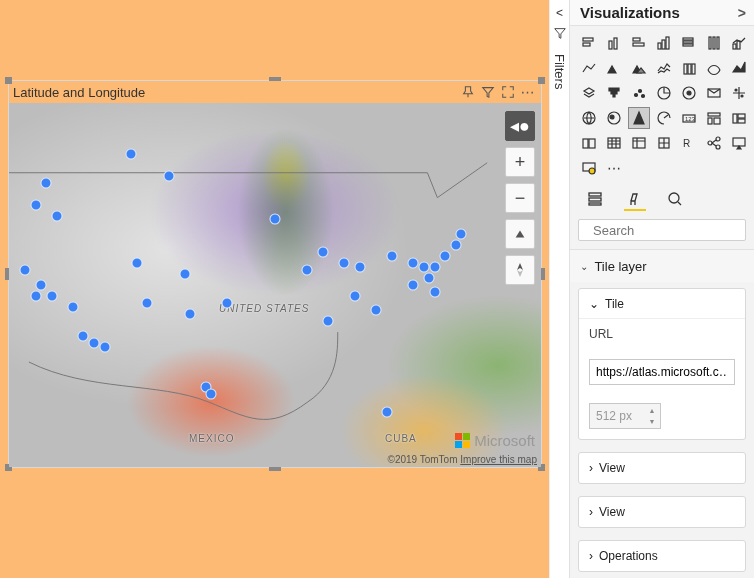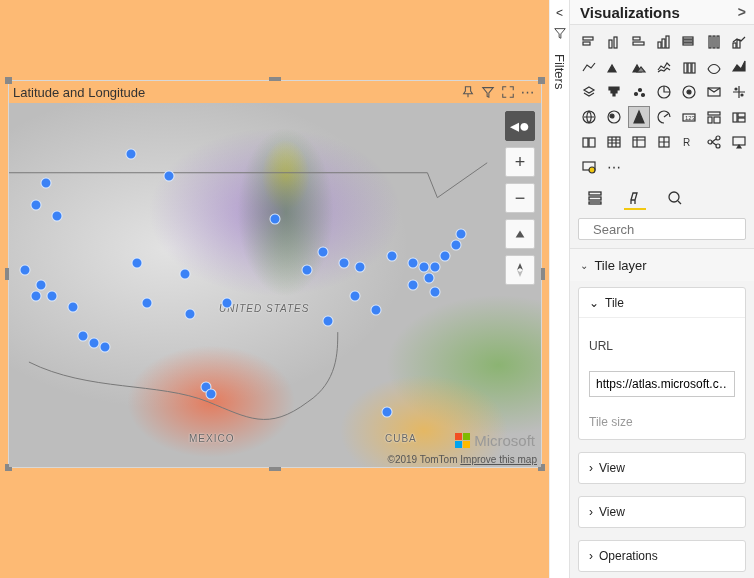--- a/index.html
+++ b/index.html
@@ -71,21 +71,21 @@
 .search-box svg{width:14px;height:14px;stroke:#666;fill:none;}
 .search-box input{border:none;outline:none;flex:1;font-size:13px;background:transparent;}
 
 .section{border-top:1px solid #e1e1e1;}
 .sect-head{height:32px;display:flex;align-items:center;padding:0 10px;gap:6px;cursor:pointer;background:#f6f6f6;}
 .sect-head .chv{font-size:10px;color:#444;}
 .sect-head .lbl{font-size:13px;}
 .card{margin:6px 8px;border:1px solid #d8d8d8;border-radius:3px;background:#fff;}
 .card .chead{height:30px;display:flex;align-items:center;padding:0 10px;gap:6px;cursor:pointer;border-bottom:1px solid #eee;}
 .card .chead.collapsed{border-bottom:none;}
-.card .cbody{padding:8px 10px 10px;display:flex;flex-direction:column;gap:18px;margin-top:13px;}
+.card .cbody{padding:8px 10px 10px;display:flex;flex-direction:column;gap:18px;}
 .card .flabel{font-size:12px;color:#444;}
 .card input[type=text]{height:26px;border:1px solid #c8c8c8;background:#fff;padding:0 6px;font-size:12px;width:100%;}
 .card .disabled input{background:#f4f4f4;color:#999;}
 .card .spin{position:relative;width:72px;}
 .card .spin input{padding-right:18px;}
 .card .spin .sp{position:absolute;right:2px;top:2px;bottom:2px;width:14px;display:flex;flex-direction:column;}
 .card .spin .sp span{flex:1;display:flex;align-items:center;justify-content:center;font-size:7px;color:#888;cursor:pointer;}
 
 .collapsed-cards{display:flex;flex-direction:column;}
 </style>
@@ -485,21 +485,27 @@
     </div>
 
     <div class="card">
       <div class="chead">
         <span class="chv">⌄</span>
         <span>Tile</span>
       </div>
       <div class="cbody">
         <div class="flabel">URL</div>
         <input type="text" value="https://atlas.microsoft.c…" style="">
-        <div class="flabel" style="color:#999">Tile size</div>
+        <div class="spin disabled">
+          <input type="text" disabled="" value="512 px" style="">
+          <div class="sp">
+              <span>▲</span>
+              <span>▼</span>
+            </div>
+        </div>
       </div>
     </div>
 
     <div class="collapsed-cards">
       <div class="card">
           <div class="chead collapsed">
             <span class="chv">›</span>
             <span>View</span>
           </div>
         </div>

